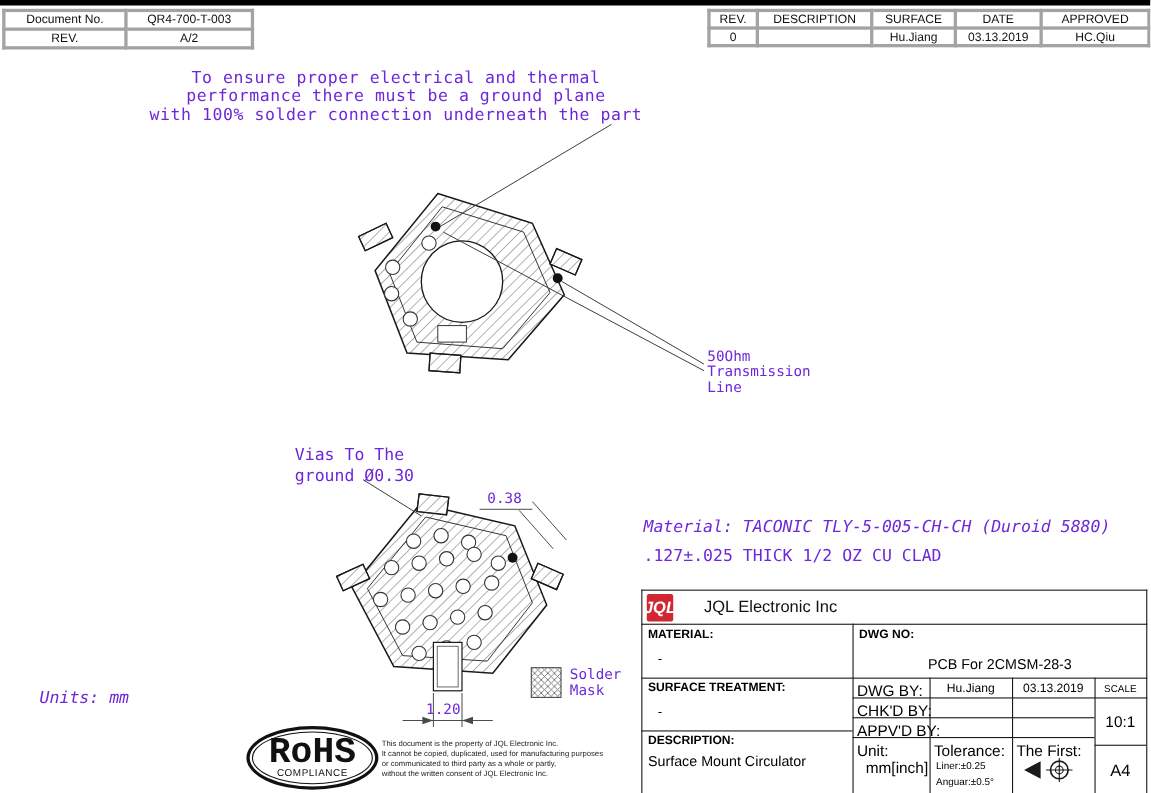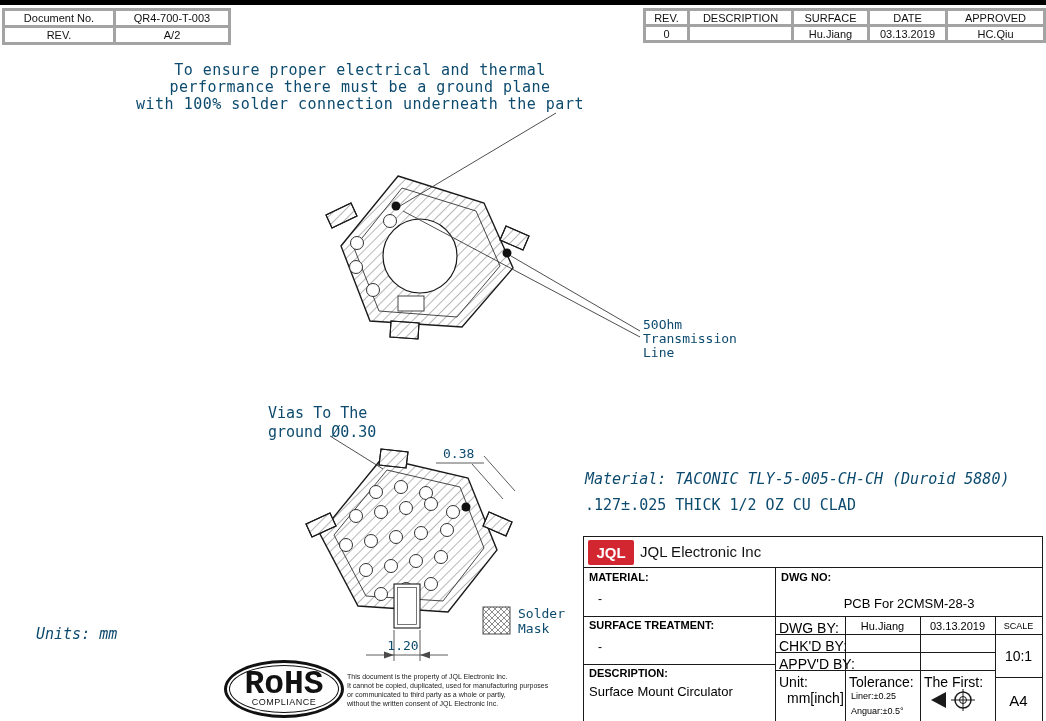--- a/index.html
+++ b/index.html
@@ -12,25 +12,25 @@
   .pre{white-space:pre-line}
   .gray{color:#4a4a4a}
   .center{text-align:center}
   .topbar{position:absolute;left:0;top:0;width:1046px;height:5px;background:#000}
   table.grid{border-collapse:collapse;position:absolute;table-layout:fixed;background:#fff}
   table.grid td{border:3px solid #a3a3a3;font-weight:normal;text-align:center;padding:0;overflow:hidden;white-space:nowrap}
   #docTable{left:2px;top:8px;width:226px;font-size:11px}
   #docTable td{height:17px}
   #revTable{left:643px;top:8px;width:400px;font-size:11px}
   #revTable td{height:16px}
-  .note{position:absolute;color:#0c4a6e}
+  .note{position:absolute;color:#6d28d9}
   .tb-label{position:absolute;font-weight:bold;font-size:11px;color:#000}
   .tb-small{position:absolute;font-size:14px;color:#000}
   .tb-value{position:absolute;font-size:12px;color:#000}
-  .logo{position:absolute;left:588px;top:540px;width:46px;height:25px;background:#d22630;color:#fff;display:flex;align-items:center;justify-content:center;font-weight:bold;font-size:15px;border-radius:2px}
+  .logo{position:absolute;left:588px;top:540px;width:24px;height:25px;background:#d22630;color:#fff;display:flex;align-items:center;justify-content:center;font-weight:bold;font-style:italic;font-size:15px;border-radius:2px}
   .company{position:absolute;left:640px;top:543px;font-size:15px;font-weight:normal}
   .rohs{position:absolute;left:224px;top:660px;width:120px;height:58px;border:3px solid #111;border-radius:50%;display:flex;align-items:center;justify-content:center;background:#fff}
   .rohs-ring{position:absolute;inset:2px;border:1px solid #111;border-radius:50%}
   .rohs-title{font-family:Liberation Mono, monospace;font-weight:bold;font-size:33px;line-height:25px;text-align:right}
   .rohs-sub{font-size:9px;letter-spacing:.5px;text-align:center}
   .legal{position:absolute;left:347px;top:672px;width:242px;font-size:7px;line-height:9px;color:#222}
 </style>
 </head>
 <body>
 

